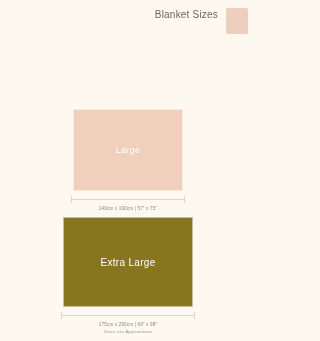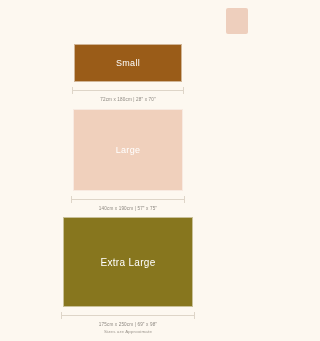--- a/index.html
+++ b/index.html
@@ -121,34 +121,25 @@
     letter-spacing: 0.2px;
   }
 </style>
 </head>
 <body>
 
 <div class="page">
 
   <div class="header">
     <div class="title">
+      <span class="line2">Blanket Sizes</span>
     </div>
     <div class="swatch"></div>
   </div>
 
-  <div class="group" style="top:44px;">
-    <div class="block" style="width:108px;height:38px;background:#9a5c18;">
-      <span class="block-label">Small</span>
-    </div>
-    <div class="measure" style="width:112px;">
-      <span class="tick left"></span>
-      <span class="tick right"></span>
-    </div>
-    <div class="caption">72cm x 180cm | 28" x 70"</div>
-  </div>
 
   <div class="group" style="top:217px;">
     <div class="block" style="width:130px;height:90px;background:#87761e;">
       <span class="block-label xl">Extra Large</span>
     </div>
     <div class="measure" style="width:134px;">
       <span class="tick left"></span>
       <span class="tick right"></span>
     </div>
     <div class="caption">175cm x 250cm | 69" x 98"</div>

